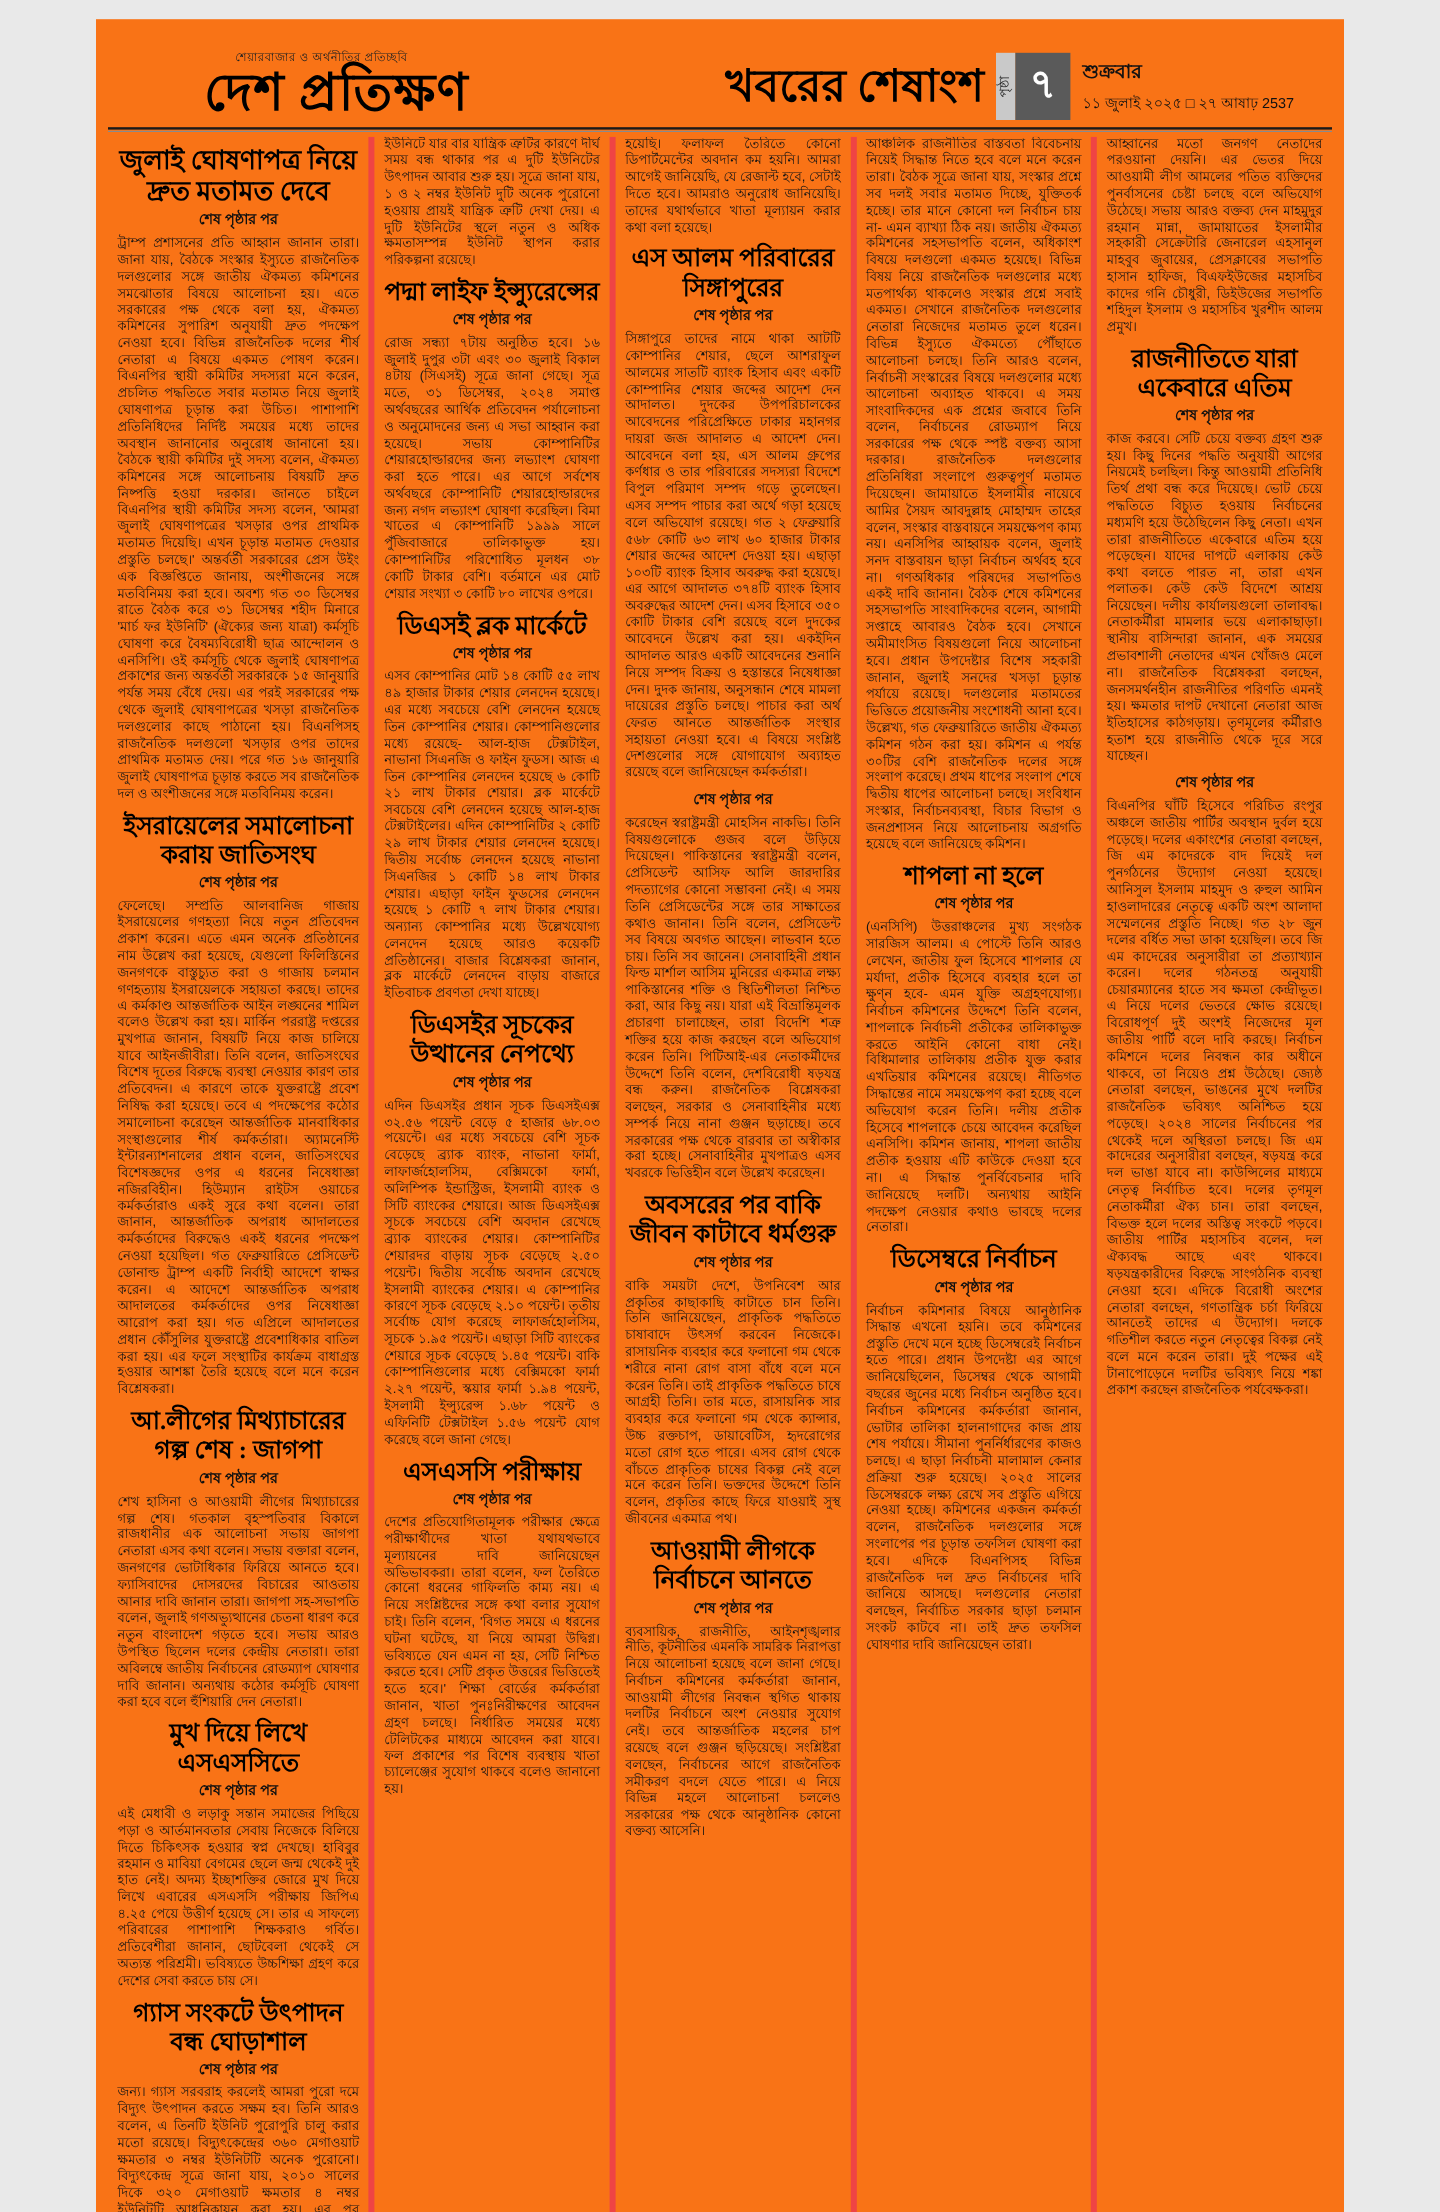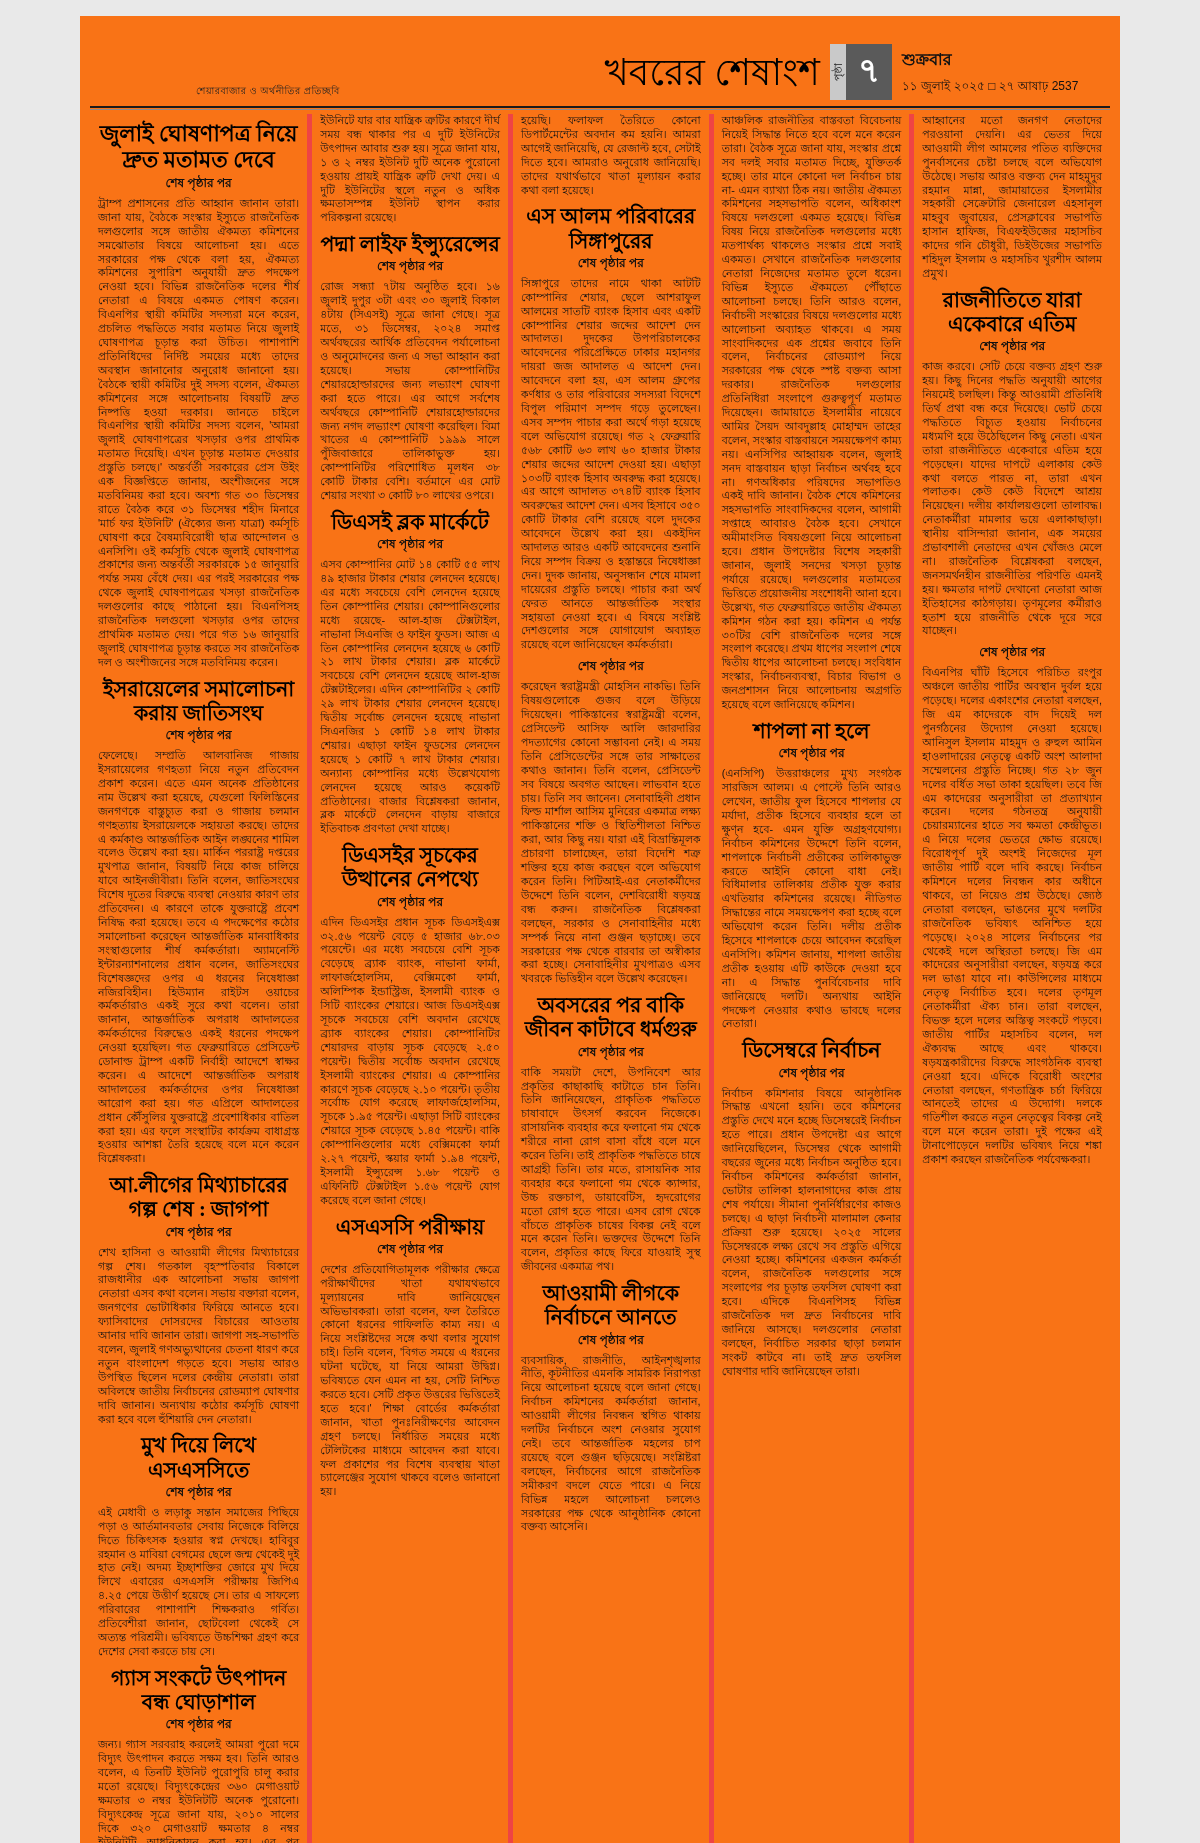--- a/index.html
+++ b/index.html
@@ -15,21 +15,21 @@
   }
   .mast{display:flex;flex-direction:column;justify-content:flex-end;}
   .tagline{font-size:9.5px;letter-spacing:.5px;color:#222;margin-bottom:1px;padding-left:26px;}
   .logo{
     font-family:"Liberation Serif","DejaVu Serif",serif;
     font-size:43px;font-weight:800;line-height:1;letter-spacing:1px;color:#000;
   }
   .hright{display:flex;align-items:center;gap:10px;}
   .section-title{
     font-family:"Liberation Serif","DejaVu Serif",serif;
-    font-size:37px;font-weight:400;line-height:1;color:#000;white-space:nowrap;
+    font-size:37px;font-weight:700;line-height:1;color:#000;white-space:nowrap;
   }
   .pagebox{display:flex;height:56px;}
   .plabel{
     background:#c9c9c9;color:#1a1a1a;writing-mode:vertical-rl;transform:rotate(180deg);
     font-size:11px;display:flex;align-items:center;justify-content:center;width:16px;
   }
   .pnum{
     background:#5a5a5a;color:#fff;width:46px;display:flex;align-items:center;justify-content:center;
     font-size:34px;font-weight:700;font-family:"Liberation Serif","DejaVu Serif",serif;
   }
@@ -63,20 +63,21 @@
   }
 </style>
 </head>
 <body>
 
 <div class="page">
 
   <header>
     <div class="mast">
       <div class="tagline">শেয়ারবাজার ও অর্থনীতির প্রতিচ্ছবি</div>
+      <div class="logo">দেশ প্রতিক্ষণ</div>
     </div>
     <div class="hright">
       <div class="section-title">খবরের শেষাংশ</div>
       <div class="pagebox">
         <span class="plabel">পৃষ্ঠা</span>
         <span class="pnum">৭</span>
       </div>
       <div class="datebox">
         <div class="weekday">শুক্রবার</div>
         <div class="dateline">১১ জুলাই ২০২৫ □ ২৭ আষাঢ় 2537</div>

